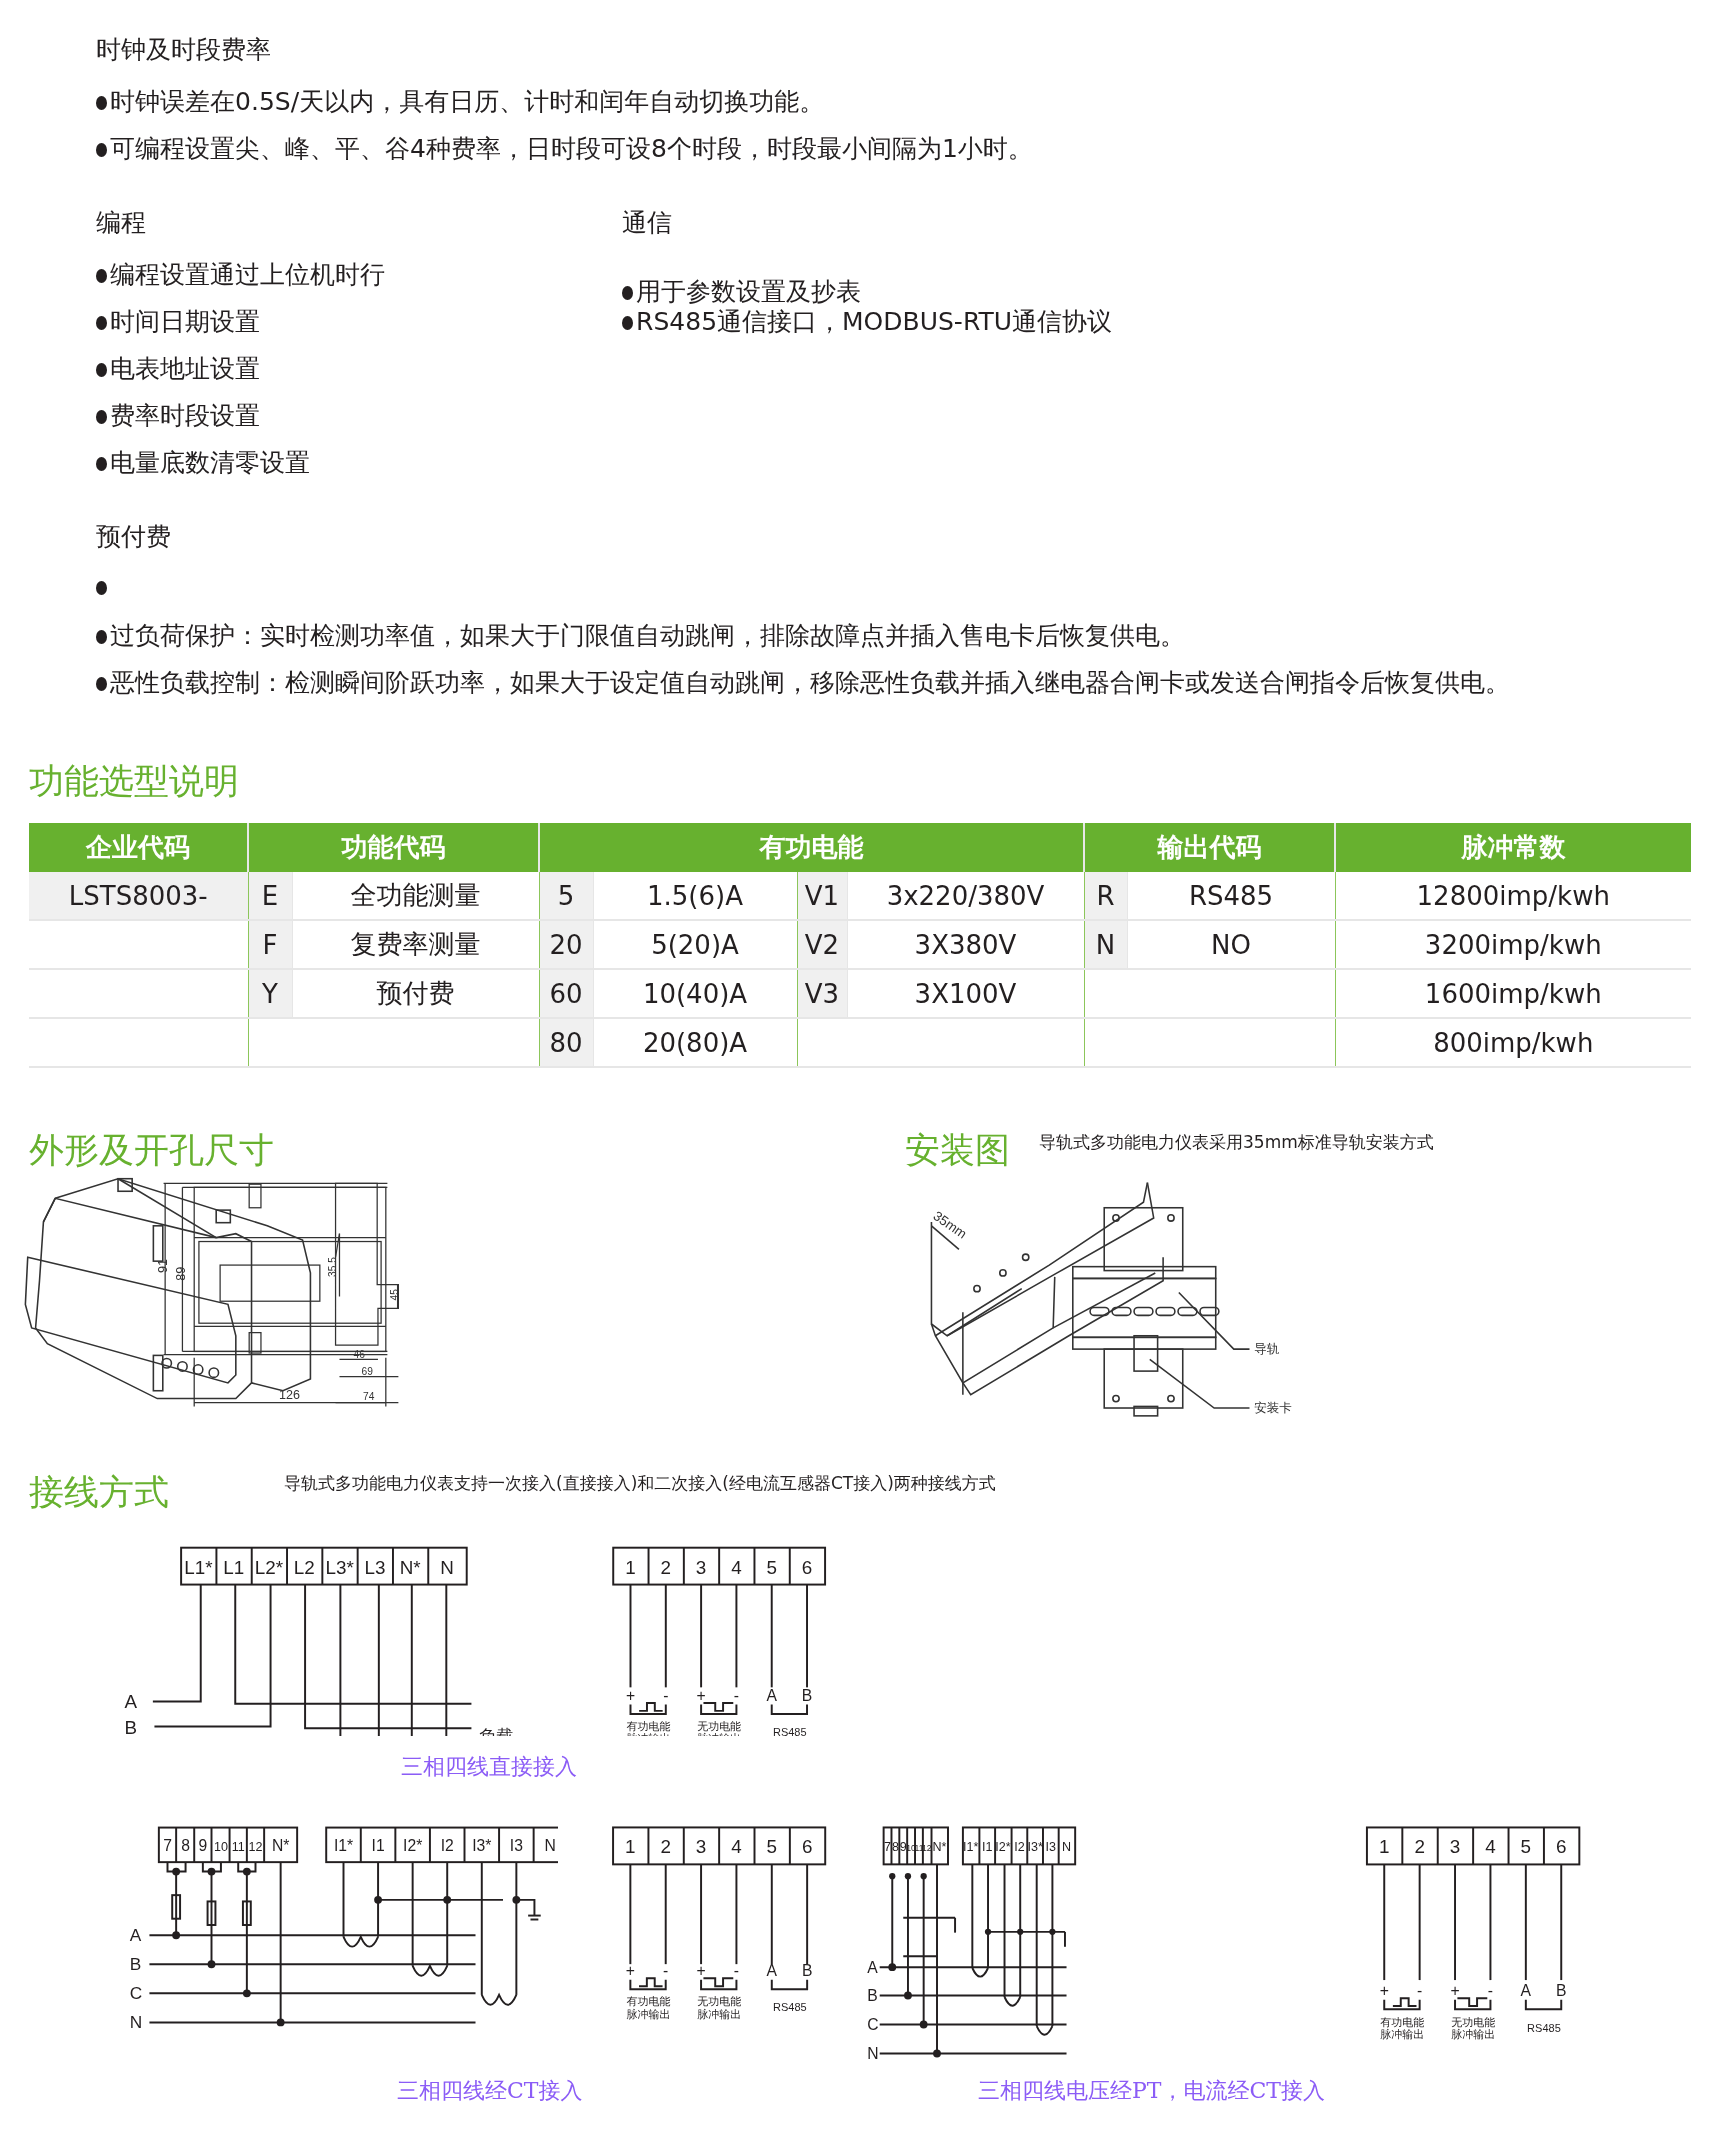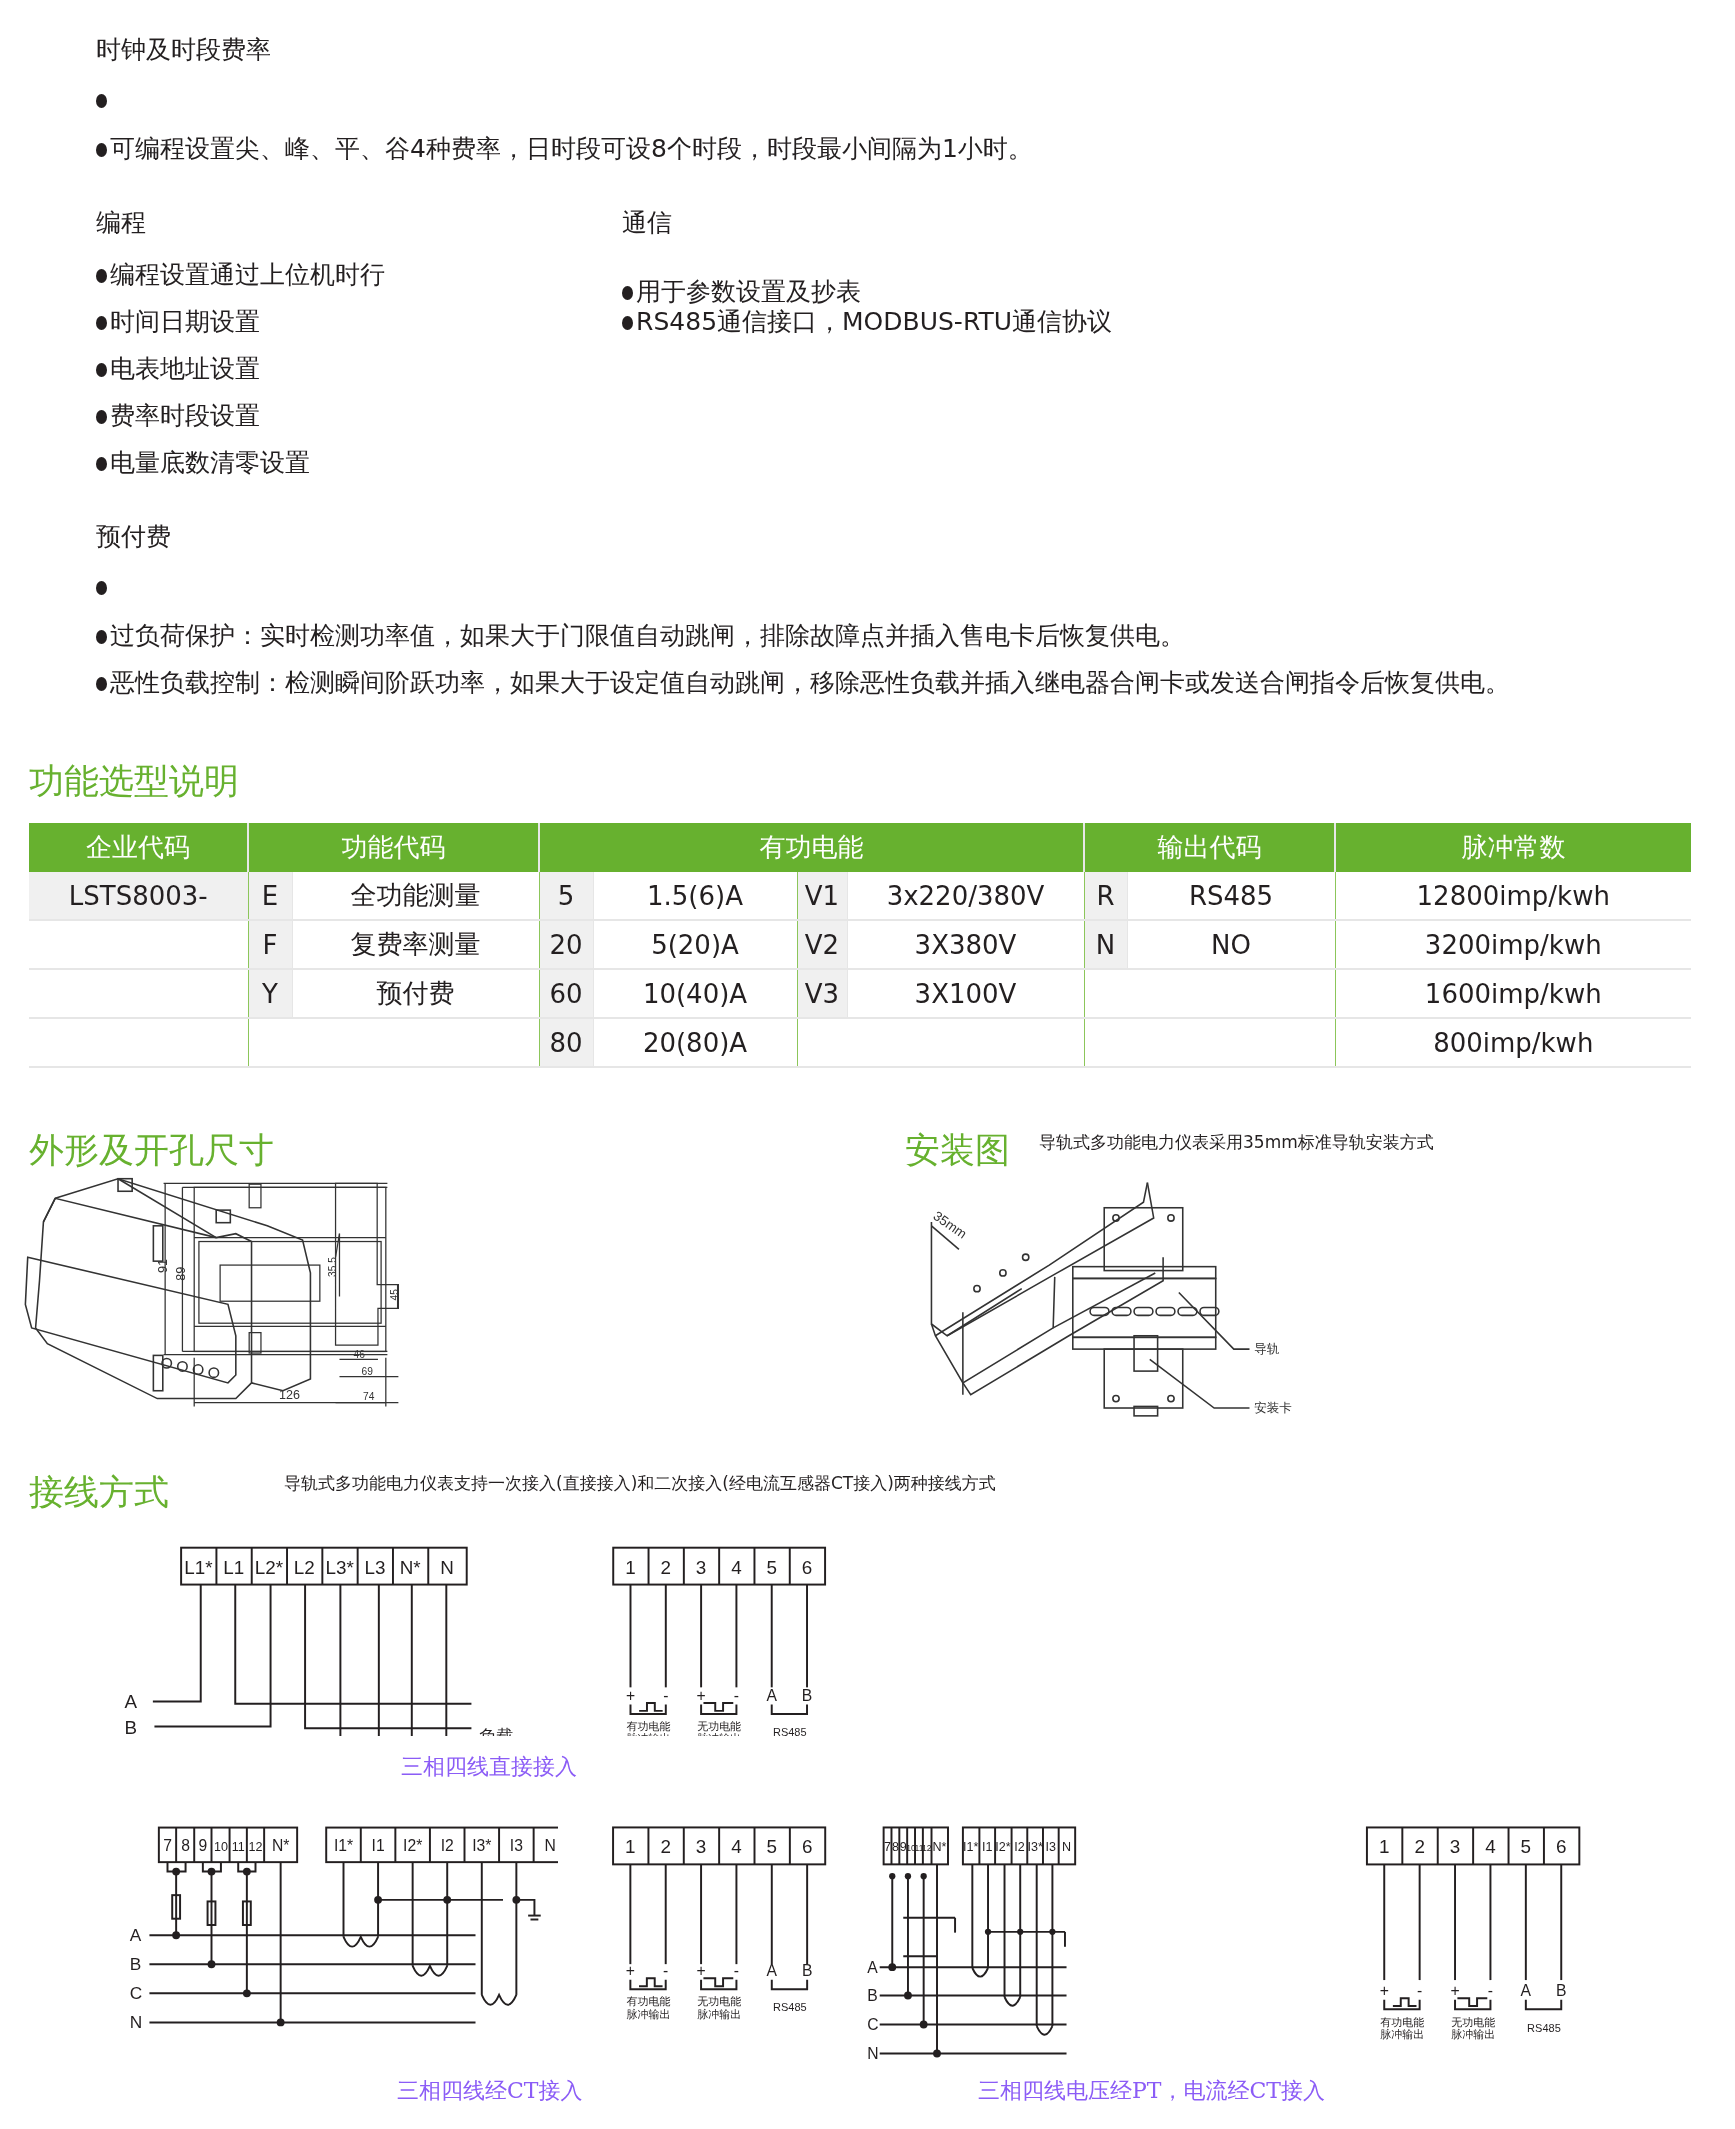--- a/index.html
+++ b/index.html
@@ -4,34 +4,34 @@
 <style>
   html,body{margin:0;padding:0;background:#fff;}
   body{width:1736px;height:2129px;position:relative;overflow:hidden;font-family:"DejaVu Sans","Liberation Sans",sans-serif;color:#231f20;}
   .abs{position:absolute;}
   .sub{font-size:25px;color:#231f20;white-space:nowrap;}
   .bullet{font-size:25px;color:#231f20;white-space:nowrap;}
   .bullet .dot{display:inline-block;width:11px;height:14px;border-radius:50%;background:#231f20;margin-right:3.1px;vertical-align:middle;}
   .green-title{color:#67b12f;font-size:35px;white-space:nowrap;}
   .desc{font-size:17px;color:#231f20;white-space:nowrap;}
   table.spec{position:absolute;left:29px;top:823px;border-collapse:collapse;font-size:26px;color:#231f20;}
-  table.spec th{background:#67b12f;color:#fff;font-weight:normal;height:49px;padding:0;border-left:2.4px solid #e7e7e7;}
+  table.spec th{background:#67b12f;color:#fff;font-weight:bold;height:49px;padding:0;border-left:2.4px solid #e7e7e7;}
   table.spec th:first-child{border-left:none;}
   table.spec td{height:47px;padding:0;text-align:center;border-bottom:2.4px solid #e6e6e6;white-space:nowrap;}
   table.spec td.code{background:#f0f0f0;border-right:1.6px solid #e6e6e6;}
   table.spec td.gl{border-left:1.6px solid #8cc65a;}
   table.spec td.enter{background:#f0f0f0;}
   .caption{font-family:"DejaVu Serif","Liberation Serif",serif;font-size:22px;color:#8b5cf6;white-space:nowrap;}
   svg text{font-family:"Liberation Sans","DejaVu Sans",sans-serif;}
 </style>
 </head>
 <body>
 
 <div class="abs sub" style="left:96px;top:33px;">时钟及时段费率</div>
-<div class="abs bullet" style="left:96px;top:85px;"><span class="dot"></span></div>
+<div class="abs bullet" style="left:96px;top:85px;"><span class="dot"></span><span>时钟误差在0.5S/天以内，具有日历、计时和闰年自动切换功能。</span></div>
 <div class="abs bullet" style="left:96px;top:132px;"><span class="dot"></span><span>可编程设置尖、峰、平、谷4种费率，日时段可设8个时段，时段最小间隔为1小时。</span></div>
 
 <div class="abs sub" style="left:96px;top:206px;">编程</div>
 <div class="abs sub" style="left:622px;top:206px;">通信</div>
 
 <div class="abs bullet" style="left:96px;top:258px;"><span class="dot"></span><span>编程设置通过上位机时行</span></div>
 <div class="abs bullet" style="left:96px;top:305px;"><span class="dot"></span><span>时间日期设置</span></div>
 <div class="abs bullet" style="left:96px;top:352px;"><span class="dot"></span><span>电表地址设置</span></div>
 <div class="abs bullet" style="left:96px;top:399px;"><span class="dot"></span><span>费率时段设置</span></div>
 <div class="abs bullet" style="left:96px;top:446px;"><span class="dot"></span><span>电量底数清零设置</span></div>

